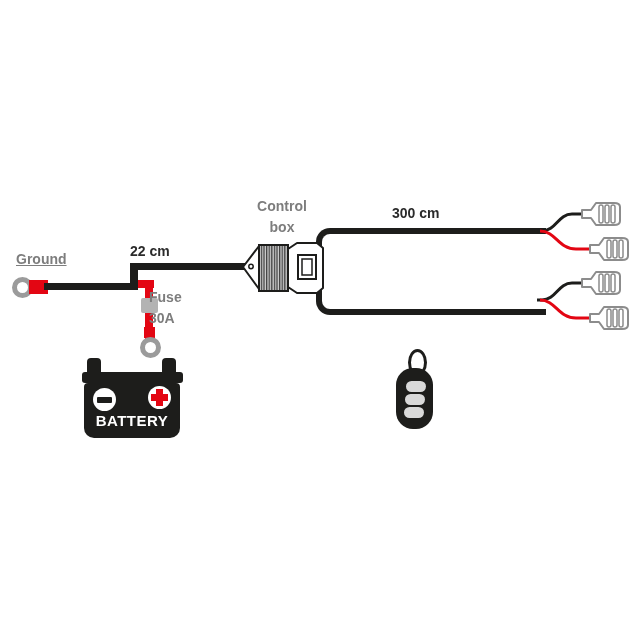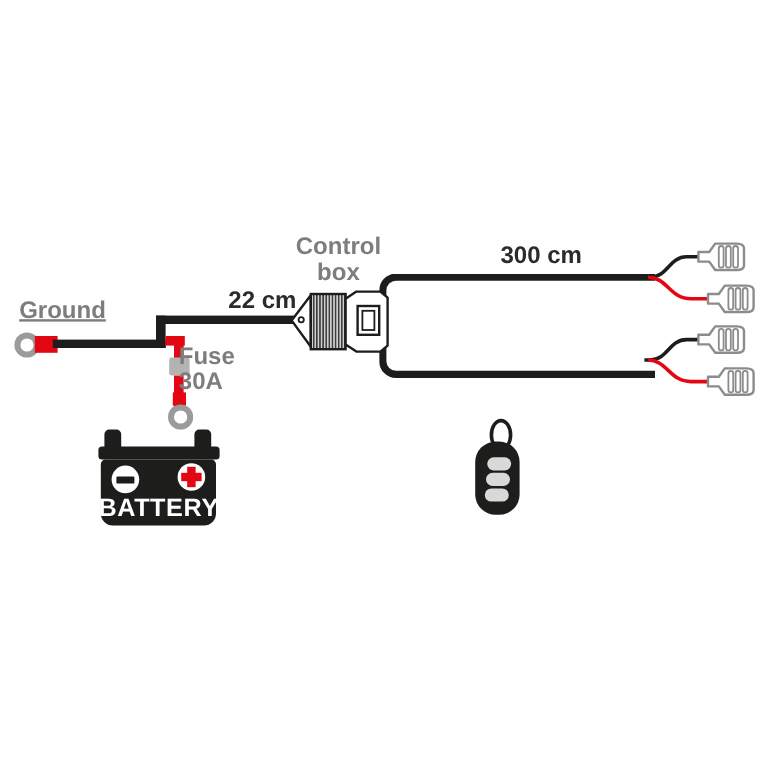--- a/index.html
+++ b/index.html
@@ -1,78 +1,78 @@
 <!DOCTYPE html>
 <html><head>
 <meta charset="utf-8">
 <style>
   html,body{margin:0;padding:0;background:#fff;}
   .canvas{
     position:relative;width:640px;height:640px;background:#ffffff;
     overflow:hidden;font-family:"Liberation Sans", sans-serif;
   }
   .abs{position:absolute;}
-  .lbl{position:absolute;font-weight:bold;font-size:20px;color:#7d7d7d;line-height:21px;white-space:nowrap;}
+  .lbl{position:absolute;font-weight:bold;font-size:14px;color:#7d7d7d;line-height:21px;white-space:nowrap;}
   .lbl-dark{color:#2b2b2b;}
   .wire-black{position:absolute;background:#1d1d1b;}
   .wire-red{position:absolute;background:#e30613;}
   .ring{position:absolute;width:11px;height:11px;background:#fff;border:5px solid #9b9b9b;border-radius:50%;}
   .fuse-block{position:absolute;width:17px;height:15px;background:#b3b3b3;border-radius:2px;}
   .bracket{position:absolute;left:316px;top:228px;width:224px;height:75px;
     border:6px solid #1d1d1b;border-right:none;border-radius:14px 0 0 14px;background:transparent;}
   
   .bat-post{position:absolute;width:14px;height:16px;background:#1d1d1b;border-radius:4px 4px 2px 2px;}
   .bat-lid{position:absolute;left:0;top:14px;width:101px;height:11px;background:#1d1d1b;border-radius:3px;}
   .bat-body{position:absolute;left:2px;top:25px;width:96px;height:55px;background:#1d1d1b;border-radius:4px 4px 10px 10px;}
   .bat-circ{position:absolute;width:23px;height:23px;border-radius:50%;background:#fff;}
   .bat-minusbar{position:absolute;left:4px;top:8.5px;width:15px;height:6px;background:#1d1d1b;border-radius:1px;}
   .bat-plus-v{position:absolute;left:8px;top:3px;width:7px;height:17px;background:#e30613;}
   .bat-plus-h{position:absolute;left:3px;top:8px;width:17px;height:7px;background:#e30613;}
   .bat-text{position:absolute;left:0;top:54px;width:100px;text-align:center;
-    color:#fff;font-weight:bold;font-size:21px;letter-spacing:.5px;}
+    color:#fff;font-weight:bold;font-size:15px;letter-spacing:.5px;}
   
   .fob-loop{position:absolute;left:12px;top:0;width:13px;height:21px;border:3.5px solid #1d1d1b;border-radius:50%;}
   .fob-body{position:absolute;left:0;top:19px;width:37px;height:61px;background:#1d1d1b;border-radius:17px;}
   .fob-btn{position:absolute;width:20px;height:11px;background:#d9d9d9;border-radius:6px;}
 </style>
 </head>
 <body>
 
 <div class="canvas">
 
   <div class="lbl" style="left:16px;top:249px;text-decoration:underline;">Ground</div>
 
   <div class="ring" style="left:12px;top:277px;"></div>
   <div class="wire-red" style="left:29px;top:280px;width:19px;height:14px;"></div>
 
   <div class="wire-black" style="left:44px;top:283px;width:94px;height:7px;"></div>
   <div class="wire-black" style="left:130px;top:263px;width:8px;height:27px;"></div>
   <div class="wire-black" style="left:130px;top:263px;width:117px;height:7px;"></div>
-  <div class="lbl lbl-dark" style="left:130px;top:241px;width:117px;text-align:right;">22 cm</div>
+  <div class="lbl lbl-dark" style="left:130px;top:241px;width:117px;text-align:left;">22 cm</div>
 
   <div class="wire-red" style="left:138px;top:280px;width:16px;height:8px;"></div>
   <div class="wire-red" style="left:145px;top:280px;width:8px;height:19px;"></div>
   <div class="fuse-block" style="left:141px;top:298px;"></div>
   <div class="wire-red" style="left:145px;top:313px;width:8px;height:26px;"></div>
   <div class="wire-red" style="left:144px;top:327px;width:11px;height:11px;"></div>
   <div class="ring" style="left:140px;top:337px;"></div>
 
   <div class="lbl" style="left:149px;top:287px;">
     <div>Fuse</div>
     <div>30A</div>
   </div>
 
   <div class="lbl" style="left:238px;top:196px;width:88px;text-align:center;">
     <div>Control</div>
     <div>box</div>
   </div>
 
   <div class="bracket"></div>
 
-  <div class="lbl lbl-dark" style="left:406px;top:203px;width:90px;text-align:center;">300 cm</div>
+  <div class="lbl lbl-dark" style="left:392px;top:203px;width:90px;">300 cm</div>
 
   <svg class="abs" style="left:240px;top:238px;" width="86" height="60" viewBox="0 0 86 60">
     <defs>
       <pattern id="ribs" width="2.6" height="4" patternUnits="userSpaceOnUse">
         <rect width="2.6" height="4" fill="#cfcfcf"></rect>
         <rect width="1.3" height="4" fill="#3f3f3f"></rect>
       </pattern>
     </defs>
     <polygon points="3,29 19,8 19,51" fill="#ffffff" stroke="#1d1d1b" stroke-width="2" stroke-linejoin="round"></polygon>
     <circle cx="11" cy="28.5" r="2.2" fill="#ffffff" stroke="#1d1d1b" stroke-width="1.5"></circle>

